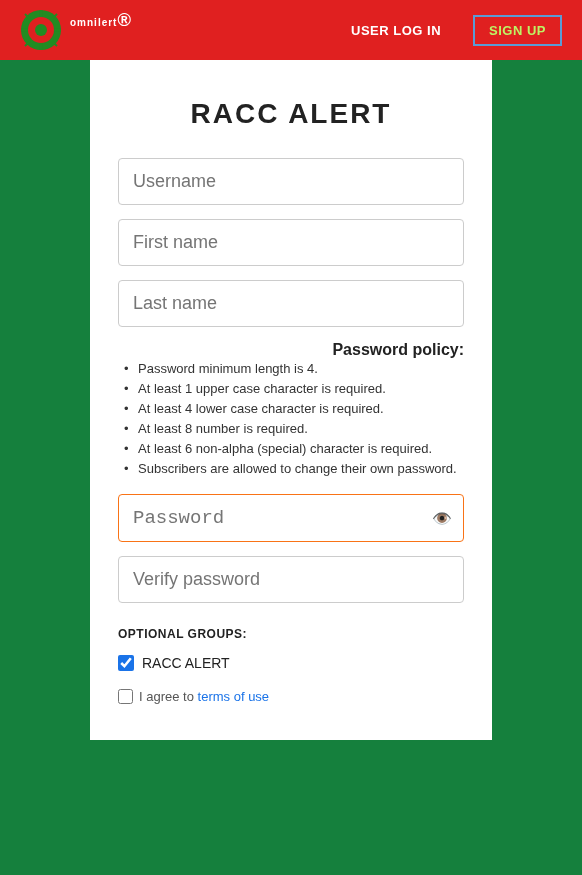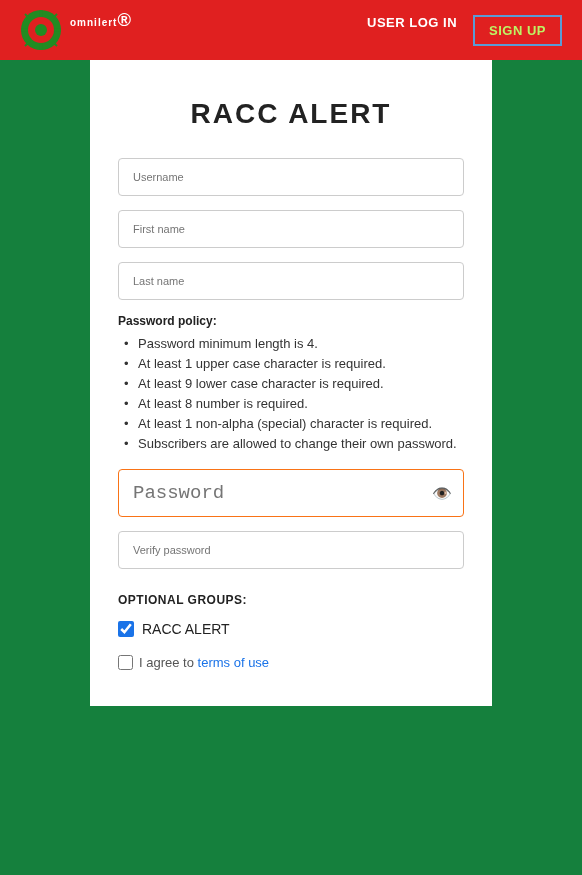--- a/index.html
+++ b/index.html
@@ -33,22 +33,22 @@
       font-size: 22px;
       font-weight: bold;
       letter-spacing: 1px;
     }
     .logo-text span {
       font-size: 10px;
       vertical-align: super;
     }
     .nav-links {
       display: flex;
-      align-items: flex-start;
-      gap: 16px;
+      align-items: center;
+      gap: 32px;
     }
     .nav-user-login {
       color: white;
       font-size: 13px;
       font-weight: bold;
       letter-spacing: 0.5px;
       text-decoration: none;
       cursor: pointer;
     }
     .nav-signup {
@@ -84,36 +84,37 @@
       margin-bottom: 28px;
       margin-top: 10px;
     }
 
     
     .form-input {
       width: 100%;
       border: 1px solid #ccc;
       border-radius: 4px;
       padding: 12px 14px;
-      font-size: 11px;
+      font-size: 18px;
       color: #aaa;
       margin-bottom: 14px;
       outline: none;
       background: white;
     }
 
     
     .policy-section {
       margin-bottom: 18px;
     }
     .policy-title {
-      font-size: 12px;
-      font-weight: bold;
-      color: #222;
-      margin-bottom: 8px;
+      font-size: 16px;
+      font-weight: bold;
+      color: #222;
+      margin-bottom: 2px;
+      text-align: right;
     }
     .policy-list {
       list-style: none;
       padding-left: 6px;
     }
     .policy-list li {
       font-size: 13px;
       color: #333;
       margin-bottom: 5px;
       padding-left: 14px;
@@ -240,23 +241,23 @@
     <input class="form-input" type="text" placeholder="First name" style="">
 
     <input class="form-input" type="text" placeholder="Last name" style="">
 
     
     <div class="policy-section">
       <div class="policy-title">Password policy:</div>
       <ul class="policy-list">
         <li>Password minimum length is 4.</li>
         <li>At least 1 upper case character is required.</li>
-        <li>At least 9 lower case character is required.</li>
+        <li>At least 4 lower case character is required.</li>
         <li>At least 8 number is required.</li>
-        <li>At least 1 non-alpha (special) character is required.</li>
+        <li>At least 6 non-alpha (special) character is required.</li>
         <li>Subscribers are allowed to change their own password.</li>
       </ul>
     </div>
 
     
     <div class="input-with-icon">
       <input type="password" placeholder="Password" style="">
       <span class="eye-icon">
         
         👁️

